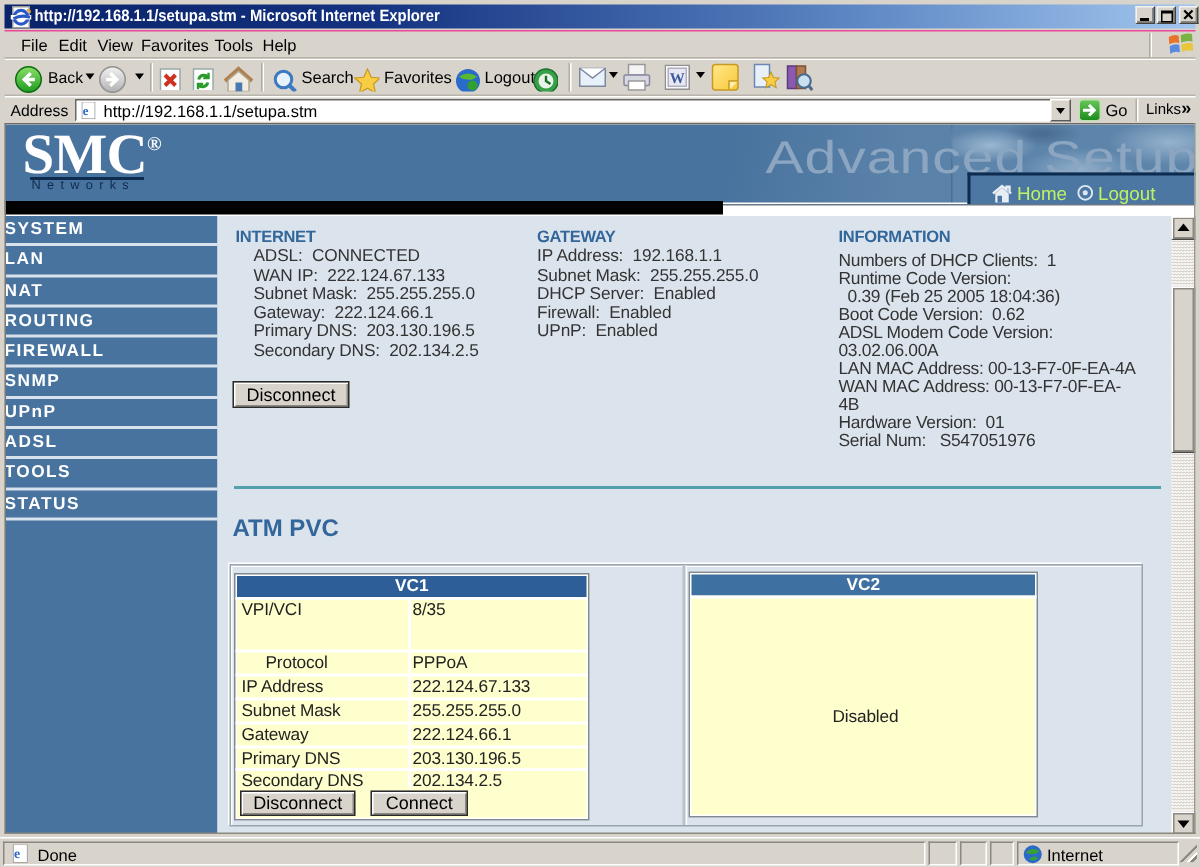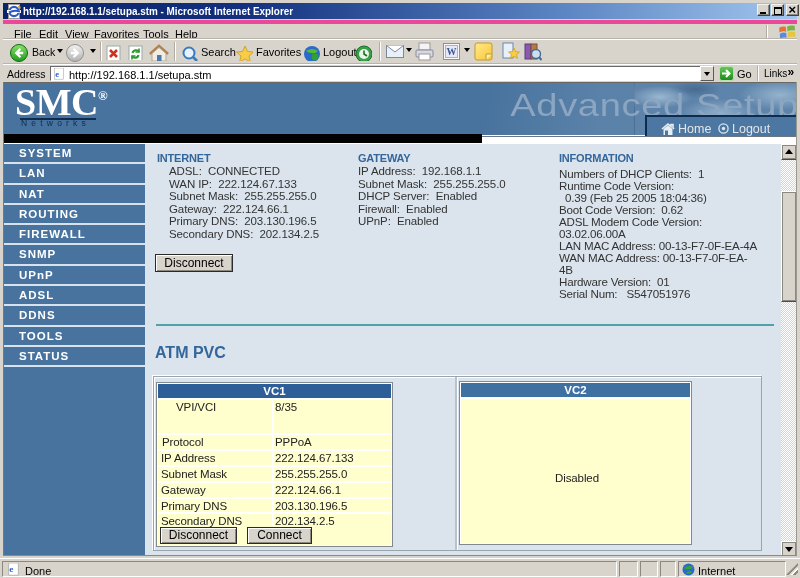--- a/index.html
+++ b/index.html
@@ -3,39 +3,39 @@
 <style>
 *{margin:0;padding:0;box-sizing:border-box;}
 body{width:800px;height:578px;overflow:hidden;font-family:"Liberation Sans",sans-serif;background:#d8d4cc;}
 #win{position:absolute;left:0;top:0;width:800px;height:578px;background:#d8d4cc;}
 .abs{position:absolute;}
 
 #title{left:3px;top:3px;width:794px;height:16px;background:linear-gradient(to right,#0a246a,#12307e 30%,#5a84c2 70%,#a2c6ee);}
 #title .txt{left:20px;top:2px;color:#fff;font-size:11px;font-weight:bold;white-space:pre;transform-origin:0 0;transform:scaleX(0.9);}
 .tbtn{top:1px;width:13px;height:12px;background:#d8d4cc;border:1px solid;border-color:#f4f2ee #46443f #46443f #f4f2ee;box-shadow:inset -1px -1px 0 #8a877e;color:#000;}
 
-#menubar{left:3px;top:20px;width:794px;height:18px;background:#d8d4cc;border-top:4px solid #ec4899;}
+#menubar{left:3px;top:20px;width:794px;height:18px;background:#d8d4cc;border-top:1px solid #ec4899;}
 #menubar span{position:absolute;top:4px;font-size:11px;color:#000;}
 #brand{left:765px;top:1px;width:27px;height:16px;}
 
 #toolbar{left:3px;top:38px;width:794px;height:25px;background:#d8d4cc;border-top:1px solid #b8b4ac;box-shadow:0 1px 0 #fff inset;}
 .tsep{position:absolute;top:3px;width:2px;height:19px;border-left:1px solid #b0aca4;border-right:1px solid #fff;}
 .tlbl{position:absolute;top:7px;font-size:11px;color:#000;}
 .drop{position:absolute;width:0;height:0;border:3px solid transparent;border-top:4px solid #000;}
 
 #addr{left:3px;top:63px;width:794px;height:19px;background:#d8d4cc;border-top:1px solid #b8b4ac;box-shadow:0 1px 0 #fff inset;}
 #addrfield{left:47px;top:2px;width:664px;height:15px;background:#fff;border:1px solid;border-color:#6a6864 #fff #fff #6a6864;}
 
 #view{left:3px;top:82px;width:794px;height:474px;background:#fff;border-top:1px solid #6a6864;overflow:hidden;}
 #banner{left:0;top:0;width:794px;height:52px;background:#48739e;}
 #blackbar{left:0;top:51px;width:479px;height:9px;background:#020202;}
 #adv{right:-2px;top:5px;font-size:30.5px;color:#8ca6c1;letter-spacing:0.5px;white-space:pre;transform-origin:100% 0;transform:scaleX(1.25);}
-#homebar{left:642px;top:32px;width:152px;height:21px;background:#4b77a2;border-top:2px solid #0e2c50;border-left:2px solid #0e2c50;color:#e5e5e5;font-size:13px;text-align:center;}
+#homebar{left:642px;top:32px;width:152px;height:21px;background:#4b77a2;border-top:2px solid #0e2c50;border-left:2px solid #0e2c50;color:#bef264;font-size:13px;text-align:center;}
 #sidebar{left:0;top:61px;width:142px;height:413px;background:#48739e;}
-.nav{position:relative;height:20.3px;color:#fff;font-weight:bold;font-size:11.5px;letter-spacing:1px;padding-left:16px;line-height:19px;border-bottom:2px solid #d8e2ec;}
+.nav{position:relative;height:20.3px;color:#fff;font-weight:bold;font-size:11.5px;letter-spacing:1px;padding-left:0;line-height:19px;border-bottom:2px solid #d8e2ec;}
 #content{left:142px;top:61px;width:636px;height:413px;background:#dbe4ed;font-size:12px;color:#333;}
 .h1{position:absolute;font-weight:bold;color:#33669a;font-size:11px;letter-spacing:-0.2px;}
 .col{position:absolute;top:21px;line-height:12.55px;white-space:pre;letter-spacing:-0.1px;font-size:11.5px;}
 .btn{position:absolute;background:#d8d4cc;border:1px solid #2a2a2a;box-shadow:1px 1px 0 #fff inset,-1px -1px 0 #8a887f inset;font-size:12px;color:#000;text-align:center;font-family:"Liberation Sans",sans-serif;}
 #hr1{left:11px;top:180px;width:618px;height:2px;background:#52a0ac;}
 #atmbox{left:8px;top:232px;width:609px;height:175px;border:1px solid #9aa4ad;box-shadow:-1px -1px 0 #fff, 1px 1px 0 #fff inset;}
 #vdiv{left:310px;top:233px;width:2px;height:173px;background:#b8c2cb;box-shadow:1px 0 0 #fff;}
 
 .vtbl{position:absolute;background:#fff;border:1px solid #808890;}
 .vhead{position:absolute;left:1px;top:1px;width:calc(100% - 2px);height:14px;background:#2d5e97;color:#fff;font-weight:bold;font-size:11.5px;text-align:center;line-height:14px;}
@@ -254,21 +254,20 @@
     </div>
     <div class="abs" id="sidebar">
       <div class="nav">SYSTEM</div>
         <div class="nav">LAN</div>
         <div class="nav">NAT</div>
         <div class="nav">ROUTING</div>
         <div class="nav">FIREWALL</div>
         <div class="nav">SNMP</div>
         <div class="nav">UPnP</div>
         <div class="nav">ADSL</div>
-        <div class="nav">DDNS</div>
         <div class="nav">TOOLS</div>
         <div class="nav">STATUS</div>
     </div>
     <div class="abs" id="content">
       <div class="h1" style="left:12px;top:7.5px">INTERNET</div>
       <div class="col" style="left:24px">ADSL:  CONNECTED
 WAN IP:  222.124.67.133
 Subnet Mask:  255.255.255.0
 Gateway:  222.124.66.1
 Primary DNS:  203.130.196.5
@@ -294,25 +293,25 @@
       <div class="btn" style="left:10px;top:110px;width:78px;height:18px;line-height:16px">Disconnect</div>
       <div class="abs" id="hr1"></div>
       <div class="h1" style="left:10px;top:200px;font-size:16px;letter-spacing:0">ATM PVC</div>
       <div class="abs" id="atmbox"></div>
       <div class="abs" id="vdiv"></div>
 
       <div class="vtbl" style="left:11px;top:238px;width:237px;height:165px;">
         <div class="abs" style="left:1px;top:1px;right:1px;bottom:1px;background:#fffecd"></div>
           <div class="vhead">VC1</div>
         <div class="row" style="top:15px;height:17px">
-            <span class="cell" style="left:19px">VPI/VCI</span>
+            <span class="cell" style="left:4px">VPI/VCI</span>
             <span class="cell" style="left:118px">8/35</span>
           </div>
         <div class="row" style="top:50px;height:16px">
-            <span class="cell" style="left:5px">Protocol</span>
+            <span class="cell" style="left:20px">Protocol</span>
             <span class="cell" style="left:118px">PPPoA</span>
           </div>
         <div class="row" style="top:66px;height:32px">
             <span class="cell" style="left:4px">IP Address</span>
             <span class="cell" style="left:118px">222.124.67.133</span>
           </div>
         <div class="row" style="top:82px;height:16px">
             <span class="cell" style="left:4px">Subnet Mask</span>
             <span class="cell" style="left:118px">255.255.255.0</span>
           </div>

